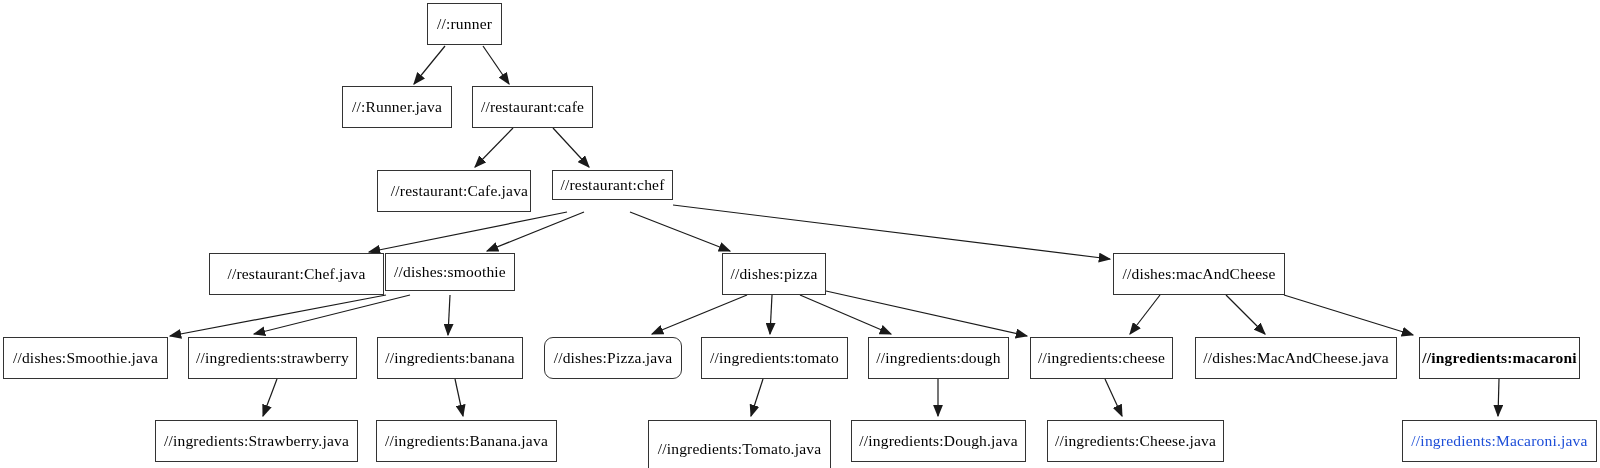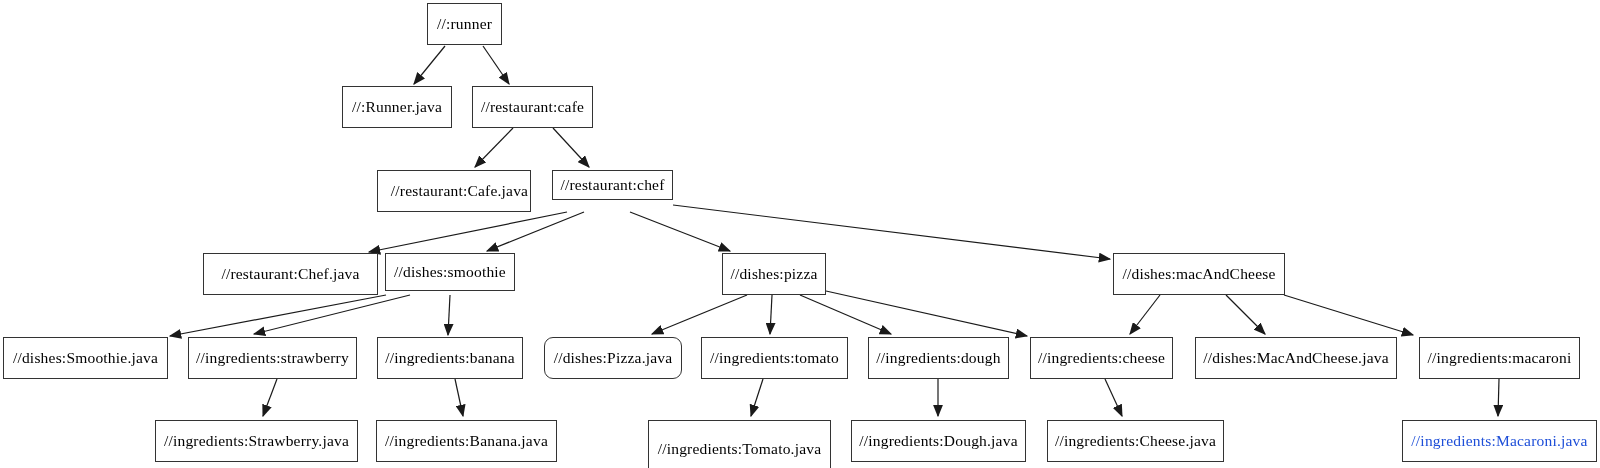--- a/index.html
+++ b/index.html
@@ -75,33 +75,33 @@
       <line x1="938" y1="379" x2="938" y2="416" class="edge-line" stroke="#1a1a1a" marker-end="url(#arrow)"></line>
       <line x1="1105" y1="379" x2="1122" y2="416" class="edge-line" stroke="#1a1a1a" marker-end="url(#arrow)"></line>
       <line x1="1499" y1="379" x2="1498" y2="416" class="edge-line" stroke="#1a1a1a" marker-end="url(#arrow)"></line>
     </svg>
   <div id="node-layer">
       <div class="node" style="left: 427px; top: 3px; width: 75px; height: 42px; border-color: rgb(51, 51, 51); background: rgb(255, 255, 255); color: rgb(0, 0, 0);">//:runner</div>
       <div class="node" style="left: 342px; top: 86px; width: 110px; height: 42px; border-color: rgb(51, 51, 51); background: rgb(255, 255, 255); color: rgb(0, 0, 0);">//:Runner.java</div>
       <div class="node" style="left: 472px; top: 86px; width: 121px; height: 42px; border-color: rgb(51, 51, 51); background: rgb(255, 255, 255); color: rgb(0, 0, 0);">//restaurant:cafe</div>
       <div class="node" style="left: 377px; top: 170px; width: 154px; height: 42px; border-color: rgb(51, 51, 51); background: rgb(255, 255, 255); color: rgb(0, 0, 0); padding-left: 11px;">//restaurant:Cafe.java</div>
       <div class="node" style="left: 552px; top: 170px; width: 121px; height: 30px; border-color: rgb(51, 51, 51); background: rgb(255, 255, 255); color: rgb(0, 0, 0);">//restaurant:chef</div>
-      <div class="node" style="left: 203px; top: 253px; width: 175px; height: 42px; border-color: rgb(51, 51, 51); background: rgb(255, 255, 255); color: rgb(0, 0, 0); text-align: center;">//restaurant:Chef.java</div>
+      <div class="node" style="left: 209px; top: 253px; width: 175px; height: 42px; border-color: rgb(51, 51, 51); background: rgb(255, 255, 255); color: rgb(0, 0, 0); text-align: center;">//restaurant:Chef.java</div>
       <div class="node" style="left: 385px; top: 253px; width: 130px; height: 38px; border-color: rgb(51, 51, 51); background: rgb(255, 255, 255); color: rgb(0, 0, 0);">//dishes:smoothie</div>
       <div class="node" style="left: 722px; top: 253px; width: 104px; height: 42px; border-color: rgb(51, 51, 51); background: rgb(255, 255, 255); color: rgb(0, 0, 0);">//dishes:pizza</div>
       <div class="node" style="left: 1113px; top: 253px; width: 172px; height: 42px; border-color: rgb(51, 51, 51); background: rgb(255, 255, 255); color: rgb(0, 0, 0);">//dishes:macAndCheese</div>
       <div class="node" style="left: 3px; top: 337px; width: 165px; height: 42px; border-color: rgb(51, 51, 51); background: rgb(255, 255, 255); color: rgb(0, 0, 0);">//dishes:Smoothie.java</div>
       <div class="node" style="left: 188px; top: 337px; width: 169px; height: 42px; border-color: rgb(51, 51, 51); background: rgb(255, 255, 255); color: rgb(0, 0, 0);">//ingredients:strawberry</div>
       <div class="node" style="left: 377px; top: 337px; width: 146px; height: 42px; border-color: rgb(51, 51, 51); background: rgb(255, 255, 255); color: rgb(0, 0, 0);">//ingredients:banana</div>
       <div class="node" style="left: 544px; top: 337px; width: 138px; height: 42px; border-color: rgb(51, 51, 51); background: rgb(255, 255, 255); color: rgb(0, 0, 0); border-radius: 9px;">//dishes:Pizza.java</div>
       <div class="node" style="left: 701px; top: 337px; width: 147px; height: 42px; border-color: rgb(51, 51, 51); background: rgb(255, 255, 255); color: rgb(0, 0, 0);">//ingredients:tomato</div>
       <div class="node" style="left: 868px; top: 337px; width: 141px; height: 42px; border-color: rgb(51, 51, 51); background: rgb(255, 255, 255); color: rgb(0, 0, 0);">//ingredients:dough</div>
       <div class="node" style="left: 1030px; top: 337px; width: 143px; height: 42px; border-color: rgb(51, 51, 51); background: rgb(255, 255, 255); color: rgb(0, 0, 0);">//ingredients:cheese</div>
       <div class="node" style="left: 1195px; top: 337px; width: 202px; height: 42px; border-color: rgb(51, 51, 51); background: rgb(255, 255, 255); color: rgb(0, 0, 0);">//dishes:MacAndCheese.java</div>
-      <div class="node" style="left: 1419px; top: 337px; width: 161px; height: 42px; border-color: rgb(51, 51, 51); background: rgb(255, 255, 255); color: rgb(0, 0, 0);">//ingredients:macaroni</div>
+      <div class="node" style="left: 1419px; top: 337px; width: 161px; height: 42px; border-color: rgb(51, 51, 51); background: rgb(255, 255, 255); color: rgb(0, 0, 0); font-weight: bold;">//ingredients:macaroni</div>
       <div class="node" style="left: 155px; top: 420px; width: 203px; height: 42px; border-color: rgb(51, 51, 51); background: rgb(255, 255, 255); color: rgb(0, 0, 0);">//ingredients:Strawberry.java</div>
       <div class="node" style="left: 376px; top: 420px; width: 181px; height: 42px; border-color: rgb(51, 51, 51); background: rgb(255, 255, 255); color: rgb(0, 0, 0);">//ingredients:Banana.java</div>
       <div class="node" style="left: 648px; top: 420px; width: 183px; height: 58px; border-color: rgb(51, 51, 51); background: rgb(255, 255, 255); color: rgb(0, 0, 0);">//ingredients:Tomato.java</div>
       <div class="node" style="left: 851px; top: 420px; width: 175px; height: 42px; border-color: rgb(51, 51, 51); background: rgb(255, 255, 255); color: rgb(0, 0, 0);">//ingredients:Dough.java</div>
       <div class="node" style="left: 1047px; top: 420px; width: 177px; height: 42px; border-color: rgb(51, 51, 51); background: rgb(255, 255, 255); color: rgb(0, 0, 0);">//ingredients:Cheese.java</div>
       <div class="node" style="left: 1402px; top: 420px; width: 195px; height: 42px; border-color: rgb(51, 51, 51); background: rgb(255, 255, 255); color: #1d4ed8;">//ingredients:Macaroni.java</div>
     </div>
 </div>
 
 </body></html>

